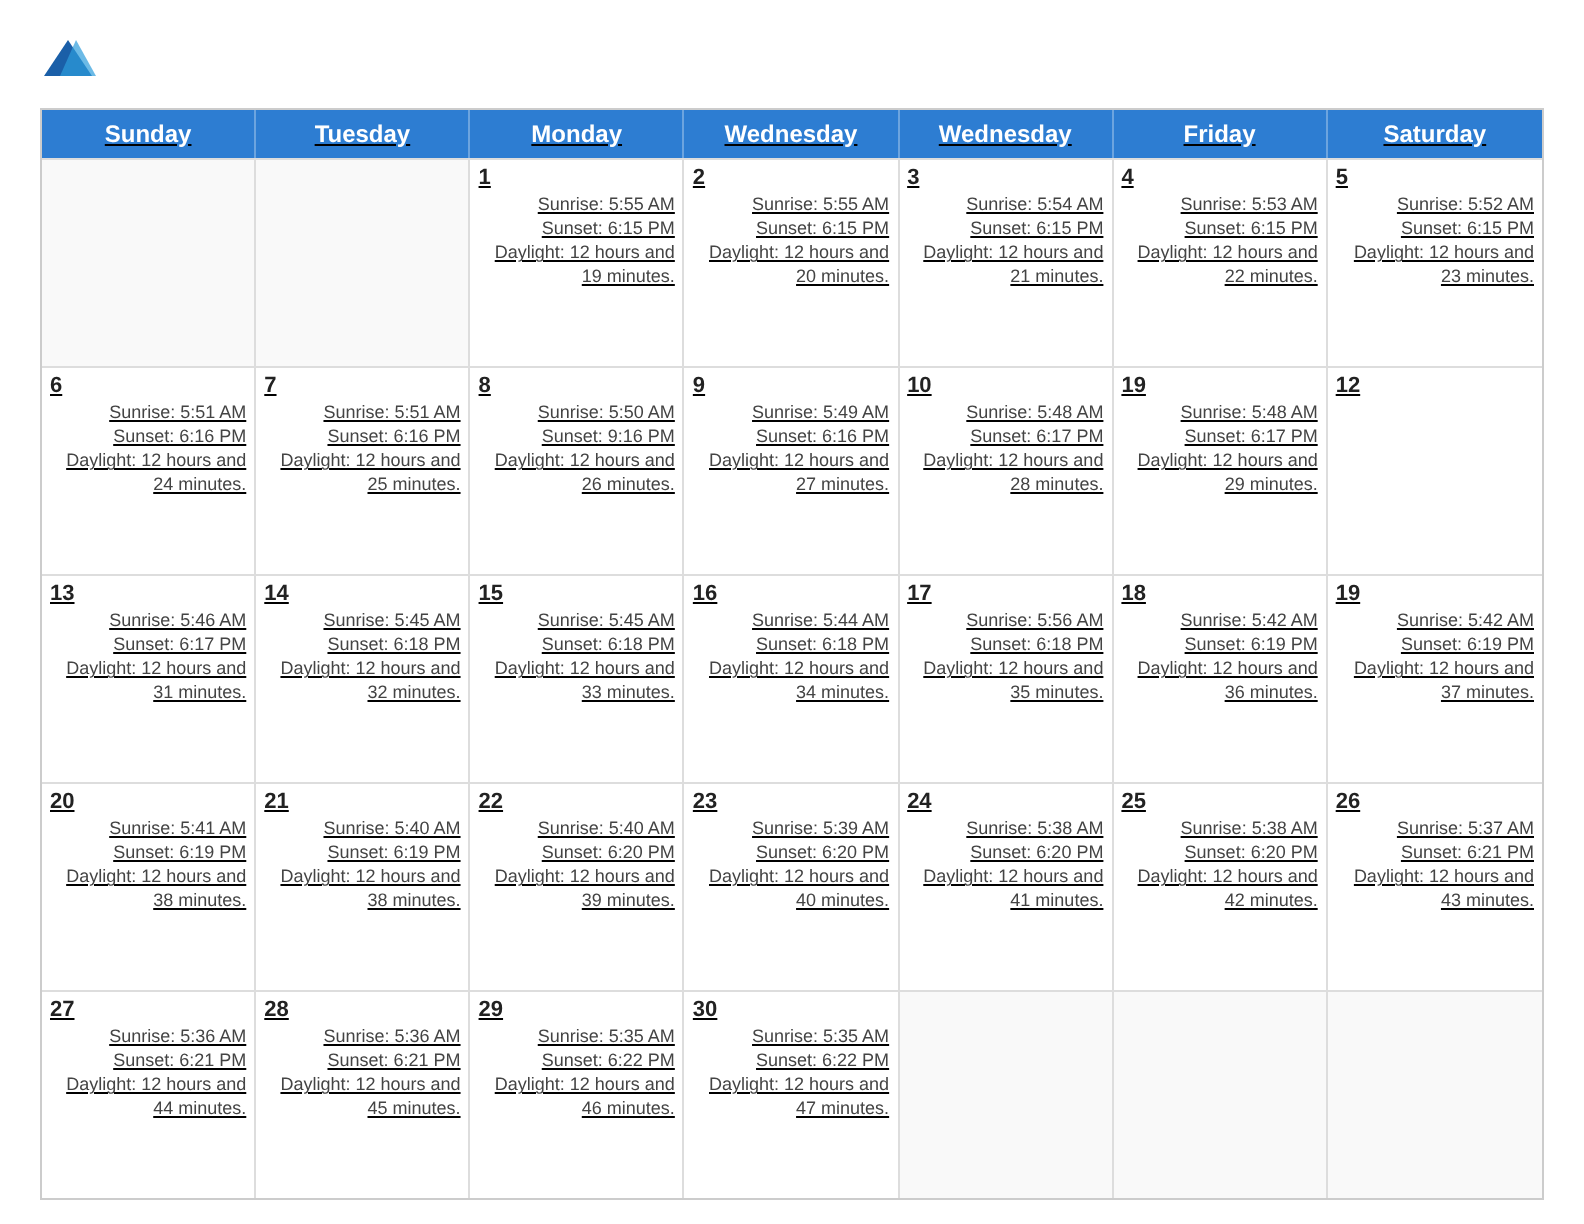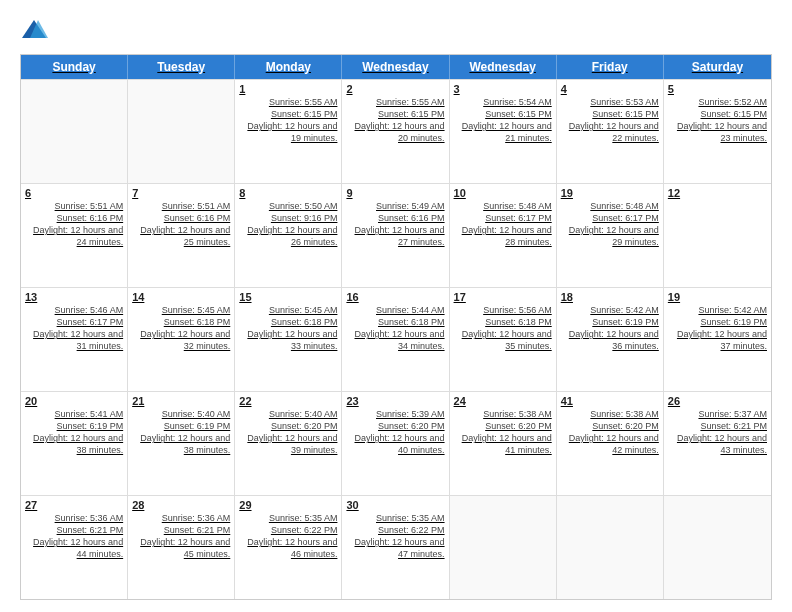--- a/index.html
+++ b/index.html
@@ -290,21 +290,21 @@
 Sunset: 6:20 PM
 Daylight: 12 hours and 40 minutes.</div>
           </div>
           <div class="cal-cell">
             <span class="day-num">24</span>
             <div class="cell-info">Sunrise: 5:38 AM
 Sunset: 6:20 PM
 Daylight: 12 hours and 41 minutes.</div>
           </div>
           <div class="cal-cell">
-            <span class="day-num">41</span>
+            <span class="day-num">25</span>
             <div class="cell-info">Sunrise: 5:38 AM
 Sunset: 6:20 PM
 Daylight: 12 hours and 42 minutes.</div>
           </div>
           <div class="cal-cell">
             <span class="day-num">26</span>
             <div class="cell-info">Sunrise: 5:37 AM
 Sunset: 6:21 PM
 Daylight: 12 hours and 43 minutes.</div>
           </div>

